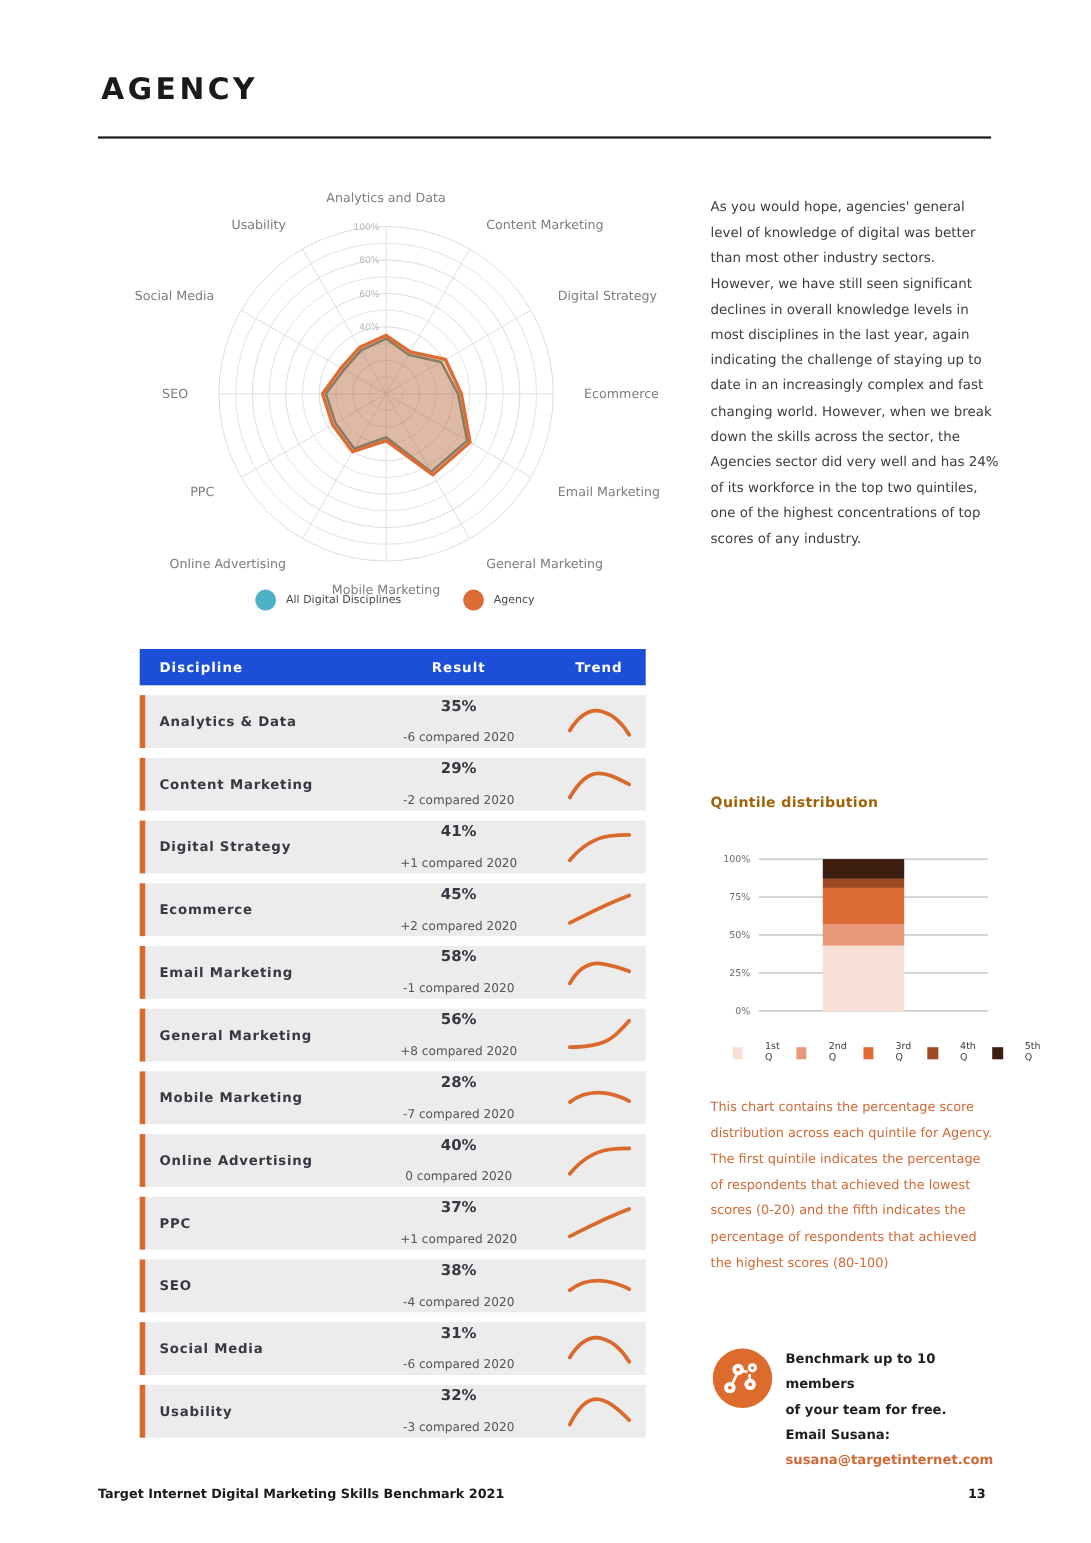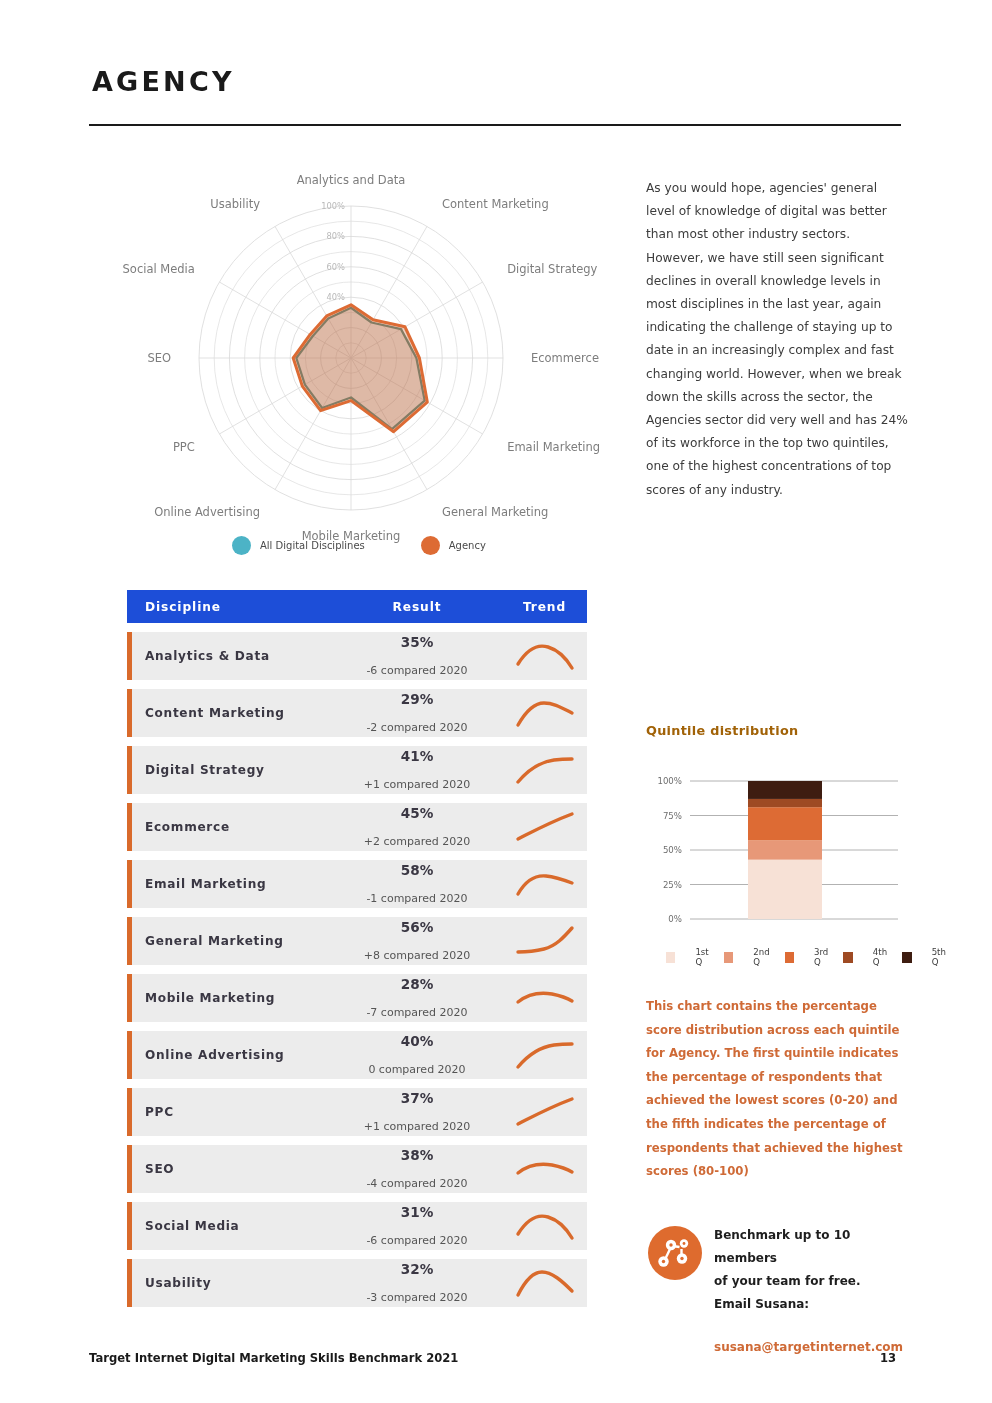--- a/index.html
+++ b/index.html
@@ -85,34 +85,34 @@
   .q-legend {
     position: absolute; left: 666px; top: 947px;
     display: flex; align-items: center; gap: 9px;
   }
   .q-leg-item { display: flex; align-items: center; gap: 20px; }
   .q-leg-sw { width: 11px; height: 11px; }
   .q-leg-tx { font-size: 8.6px; color: #3d3d3d; }
 
   .quintile-caption {
     position: absolute; left: 646px; top: 995px; width: 258px;
-    font-size: 11.7px; font-weight: bold; line-height: 23.6px; color: #cf6a36;
+    font-size: 11.7px; font-weight: normal; line-height: 23.6px; color: #cf6a36;
   }
 
   
   .callout { position: absolute; left: 648px; top: 1224px; width: 262px; }
   .callout-icon {
     position: absolute; left: 0; top: 2px;
     width: 54px; height: 54px; border-radius: 50%; background: #de6b2e;
   }
   .callout-text {
     position: absolute; left: 66px; top: 0; width: 200px;
     font-size: 12px; line-height: 23px; font-weight: bold; color: #1e1e1e;
   }
-  .callout-email { color: #cf6a36; font-weight: bold; margin-top: 20px; }
+  .callout-email { color: #cf6a36; font-weight: bold; }
 
   
   .footer-left {
     position: absolute; left: 89px; top: 1351px;
     font-size: 11.6px; font-weight: bold; color: #1a1a1a;
   }
   .footer-page {
     position: absolute; left: 880px; top: 1351px;
     font-size: 11.6px; font-weight: bold; color: #1a1a1a;
   }

